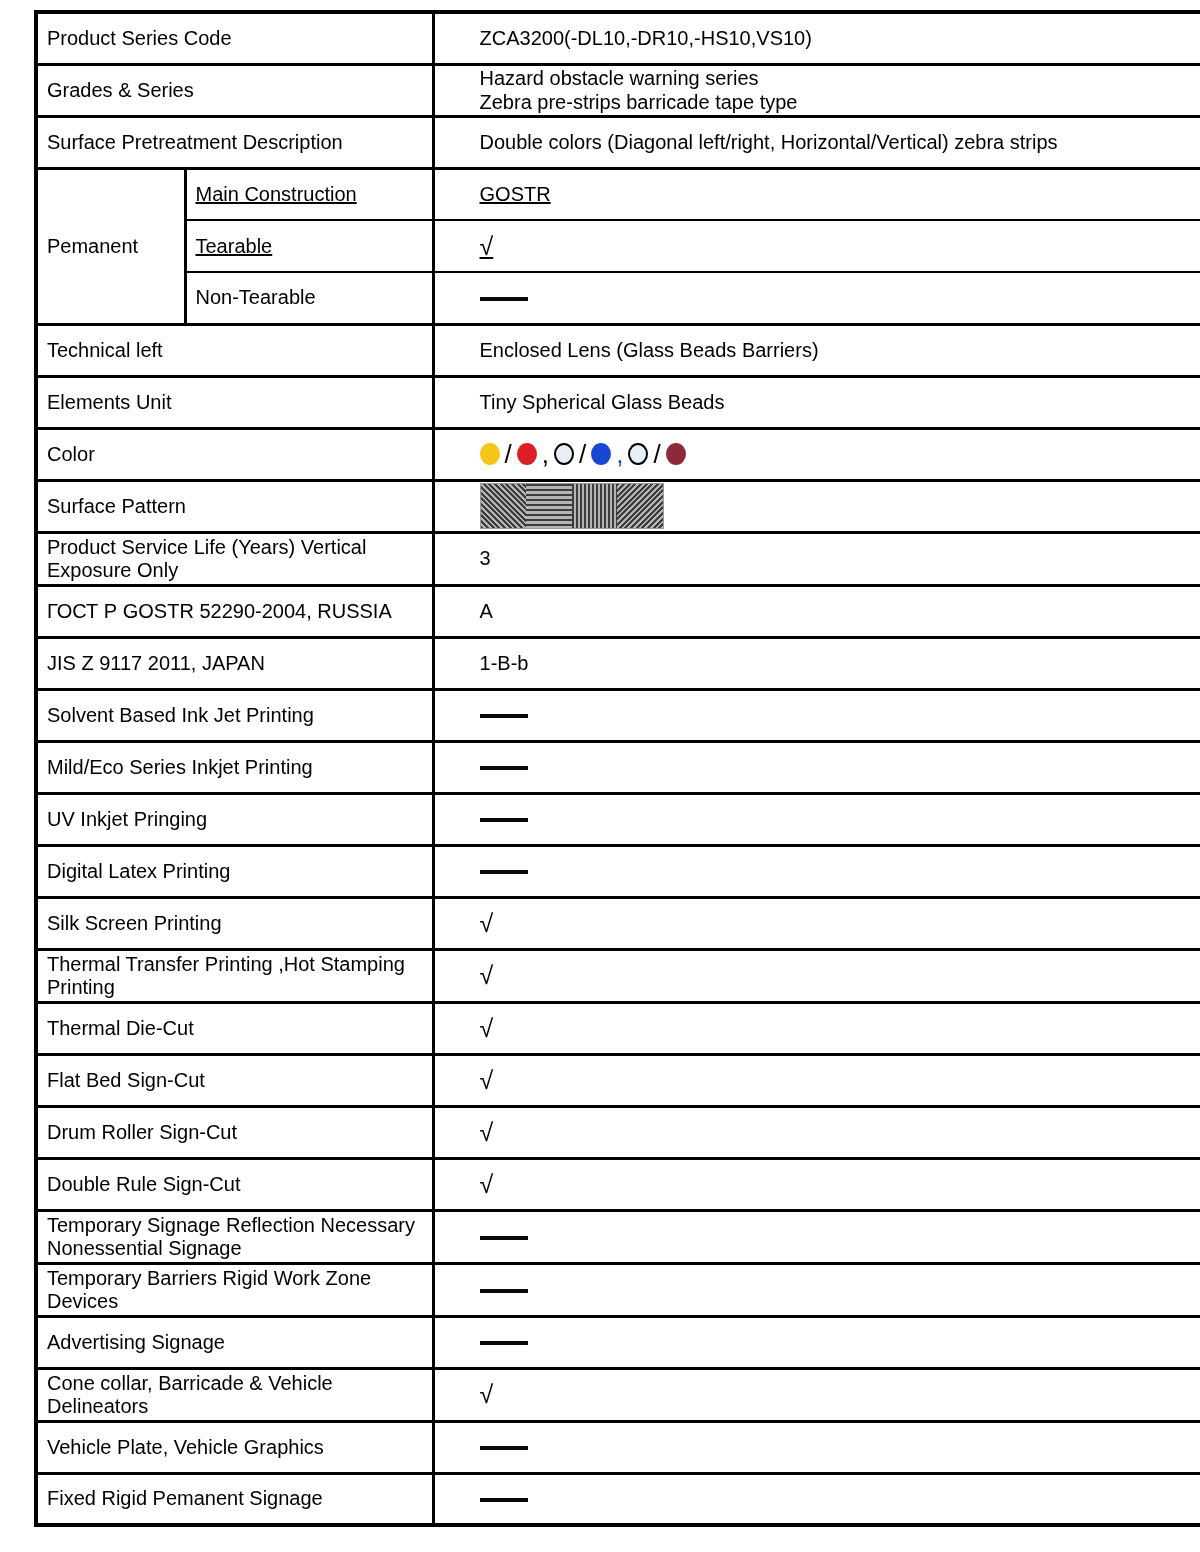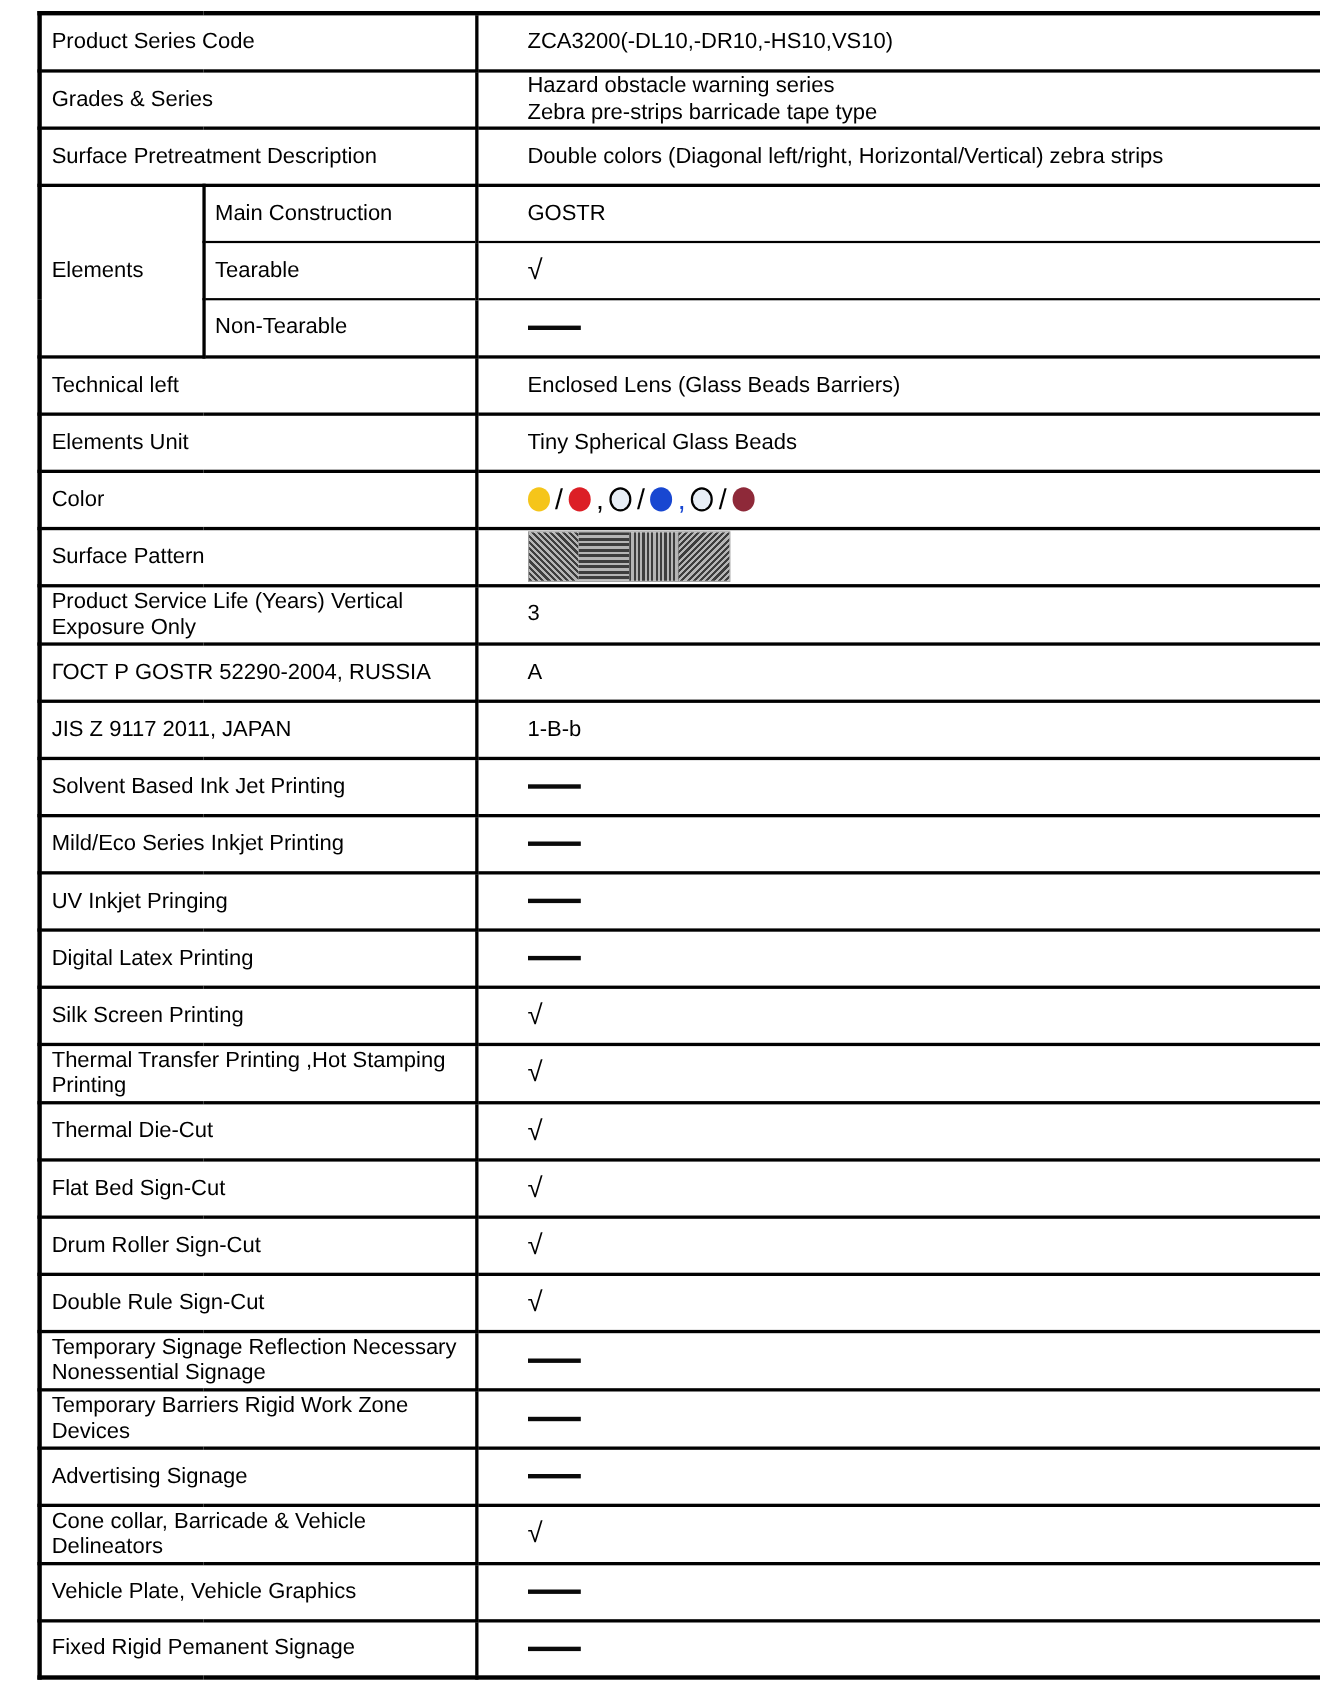--- a/index.html
+++ b/index.html
@@ -21,21 +21,21 @@
     border: 3px solid #000;
     height: 52px;
     vertical-align: middle;
     font-size: 20px;
     line-height: 23px;
     overflow: hidden;
   }
   td.lab { text-align: left; padding: 2px 4px 2px 9px; }
   td.glab { text-align: left; padding: 2px 4px 2px 9px; }
   td.val { text-align: left; padding-left: 45px; }
-  td.bthin { border-bottom-width: 2px; }
+  td.bthin { border-bottom-width: 2px; text-decoration: underline; }
   td.tthin { border-top-width: 2px; }
 
   .two-line { line-height: 24px; }
 
   .check { font-size: 25px; font-weight: 400; }
 
   .dash {
     display: inline-block;
     width: 48px; height: 4px;
     background: #0a0a0a;
@@ -93,21 +93,21 @@
       <div class="two-line">Zebra pre-strips barricade tape type</div>
     </td>
   </tr>
 
   <tr>
     <td class="lab" colspan="2">Surface Pretreatment Description</td>
     <td class="val">Double colors (Diagonal left/right, Horizontal/Vertical) zebra strips</td>
   </tr>
 
   <tr>
-    <td class="glab" rowspan="3">Elements</td>
+    <td class="glab" rowspan="3">Pemanent</td>
     <td class="lab bthin">Main Construction</td>
     <td class="val bthin">GOSTR</td>
   </tr>
   <tr>
     <td class="lab tthin bthin">Tearable</td>
     <td class="val check tthin bthin">√</td>
   </tr>
   <tr>
     <td class="lab tthin">Non-Tearable</td>
     <td class="val tthin"><span class="dash"></span></td>

